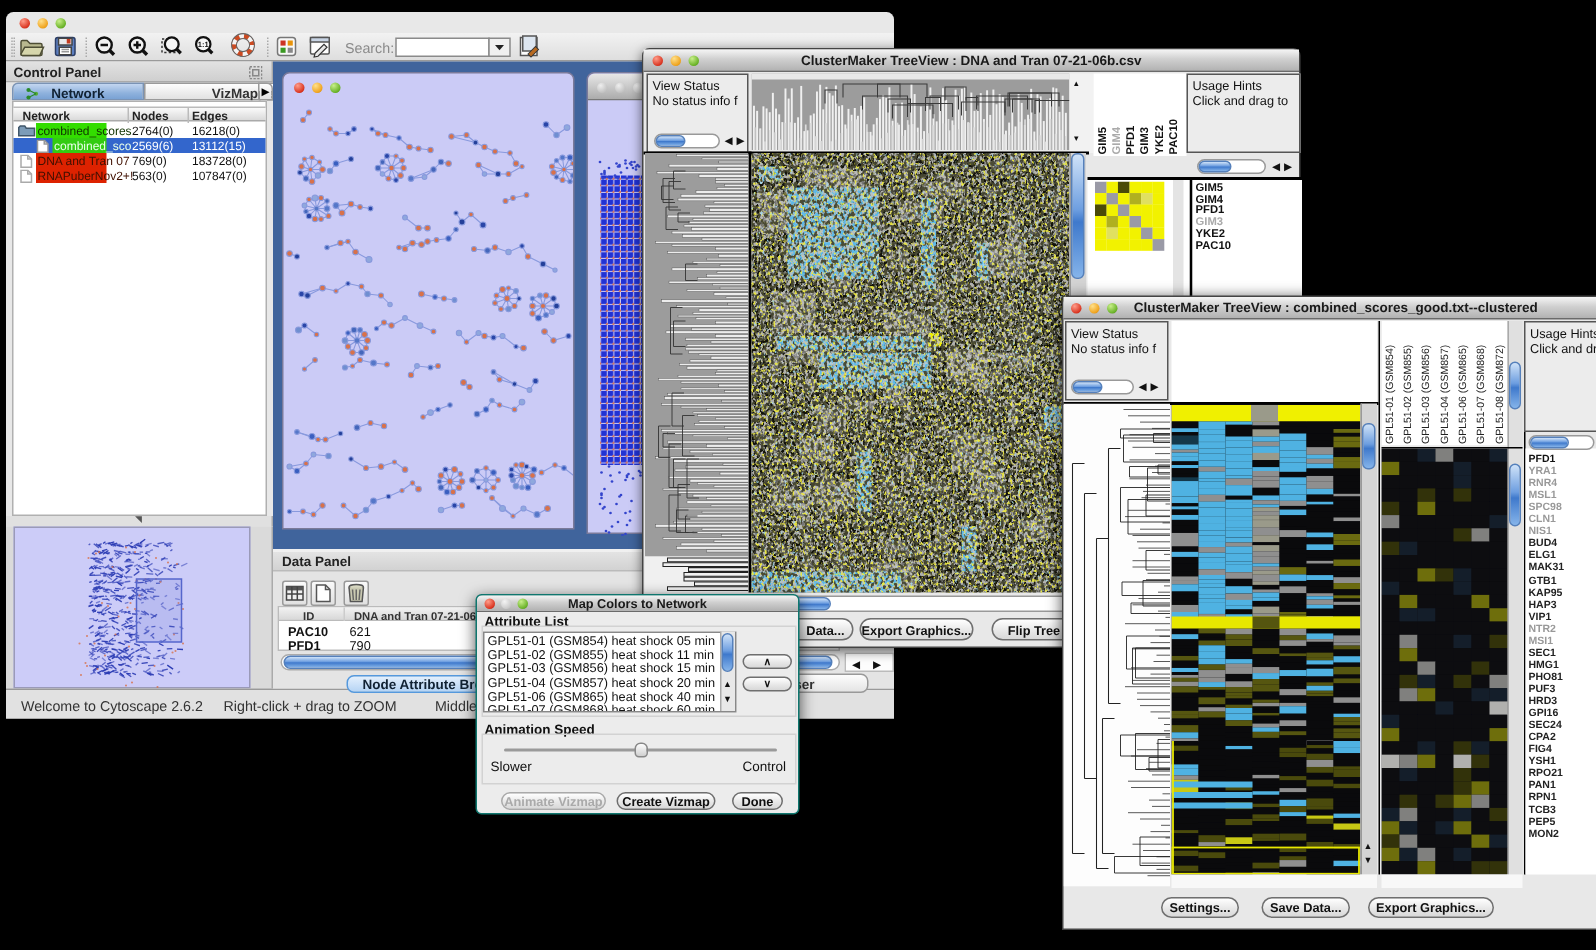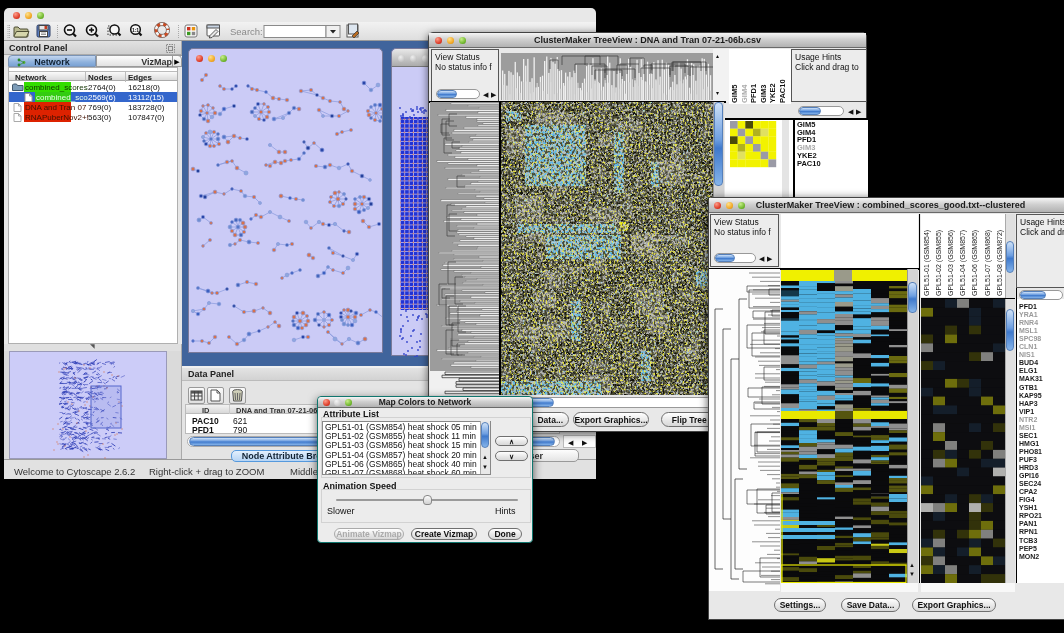--- a/index.html
+++ b/index.html
@@ -2038,21 +2038,21 @@
     <div class="sth" style="left:163px;top:25px;width:8px;height:26px;border-radius:4px"></div>
     <span class="arr" style="left:164px;top:56px;font-size:6px">▲</span>
     <span class="arr" style="left:164px;top:66px;font-size:6px">▼</span>
     <div class="btn" style="left:177px;top:39px;width:33px;height:10px;border-radius:5px;font-size:7px;line-height:9px">∧</div>
     <div class="btn" style="left:177px;top:54px;width:33px;height:10px;border-radius:5px;font-size:7px;line-height:9px">∨</div>
     <div class="abs" style="left:5px;top:84px;font-size:9px;font-weight:bold;color:#111">Animation Speed</div>
     <div class="abs" style="left:3px;top:92px;width:210px;height:34px;border:1px solid #d2d2d2"></div>
     <div class="abs" style="left:18px;top:102px;width:182px;height:2px;background:#9a9a9a;border-radius:1px"></div>
     <div class="abs" style="left:105px;top:98px;width:9px;height:10px;background:linear-gradient(#fdfdfd,#d0d0d0);border:1px solid #888;border-radius:4px 4px 3px 3px"></div>
     <div class="abs" style="left:9px;top:109px;font-size:9px;color:#111">Slower</div>
-    <div class="abs" style="left:177px;top:109px;font-size:9px;color:#111">Hints</div>
+    <div class="abs" style="left:177px;top:109px;font-size:9px;color:#111">Control</div>
     <div class="btn" style="left:16px;top:131px;width:70px;height:12px;line-height:11px;color:#aaa;border-color:#aaa">Animate Vizmap</div>
     <div class="btn" style="left:93px;top:131px;width:66px;height:12px;line-height:11px">Create Vizmap</div>
     <div class="btn" style="left:170px;top:131px;width:34px;height:12px;line-height:11px">Done</div>
   </div>
 <div class="win" style="left:708px;top:197px;width:365px;height:423px;border:1px solid #444;border-radius:5px 5px 0 0;box-shadow:0 2px 10px rgba(0,0,0,0.7)">
     <div class="tbar">ClusterMaker TreeView : combined_scores_good.txt--clustered</div>
     <div class="tl" style="left:5px;background:radial-gradient(circle at 35% 30%,#ff9d8a,#d93420 70%,#9c1507)"></div>
     <div class="tl" style="left:17px;background:radial-gradient(circle at 35% 30%,#ffe08a,#efa21c 70%,#b06c00)"></div>
     <div class="tl" style="left:29px;background:radial-gradient(circle at 35% 30%,#c8eF8a,#68b126 70%,#3a7a00)"></div>
     <div class="abs" style="left:1px;top:16px;width:69px;height:53px;background:#ececec;border:1px solid #555;font-size:8.5px;color:#111">

